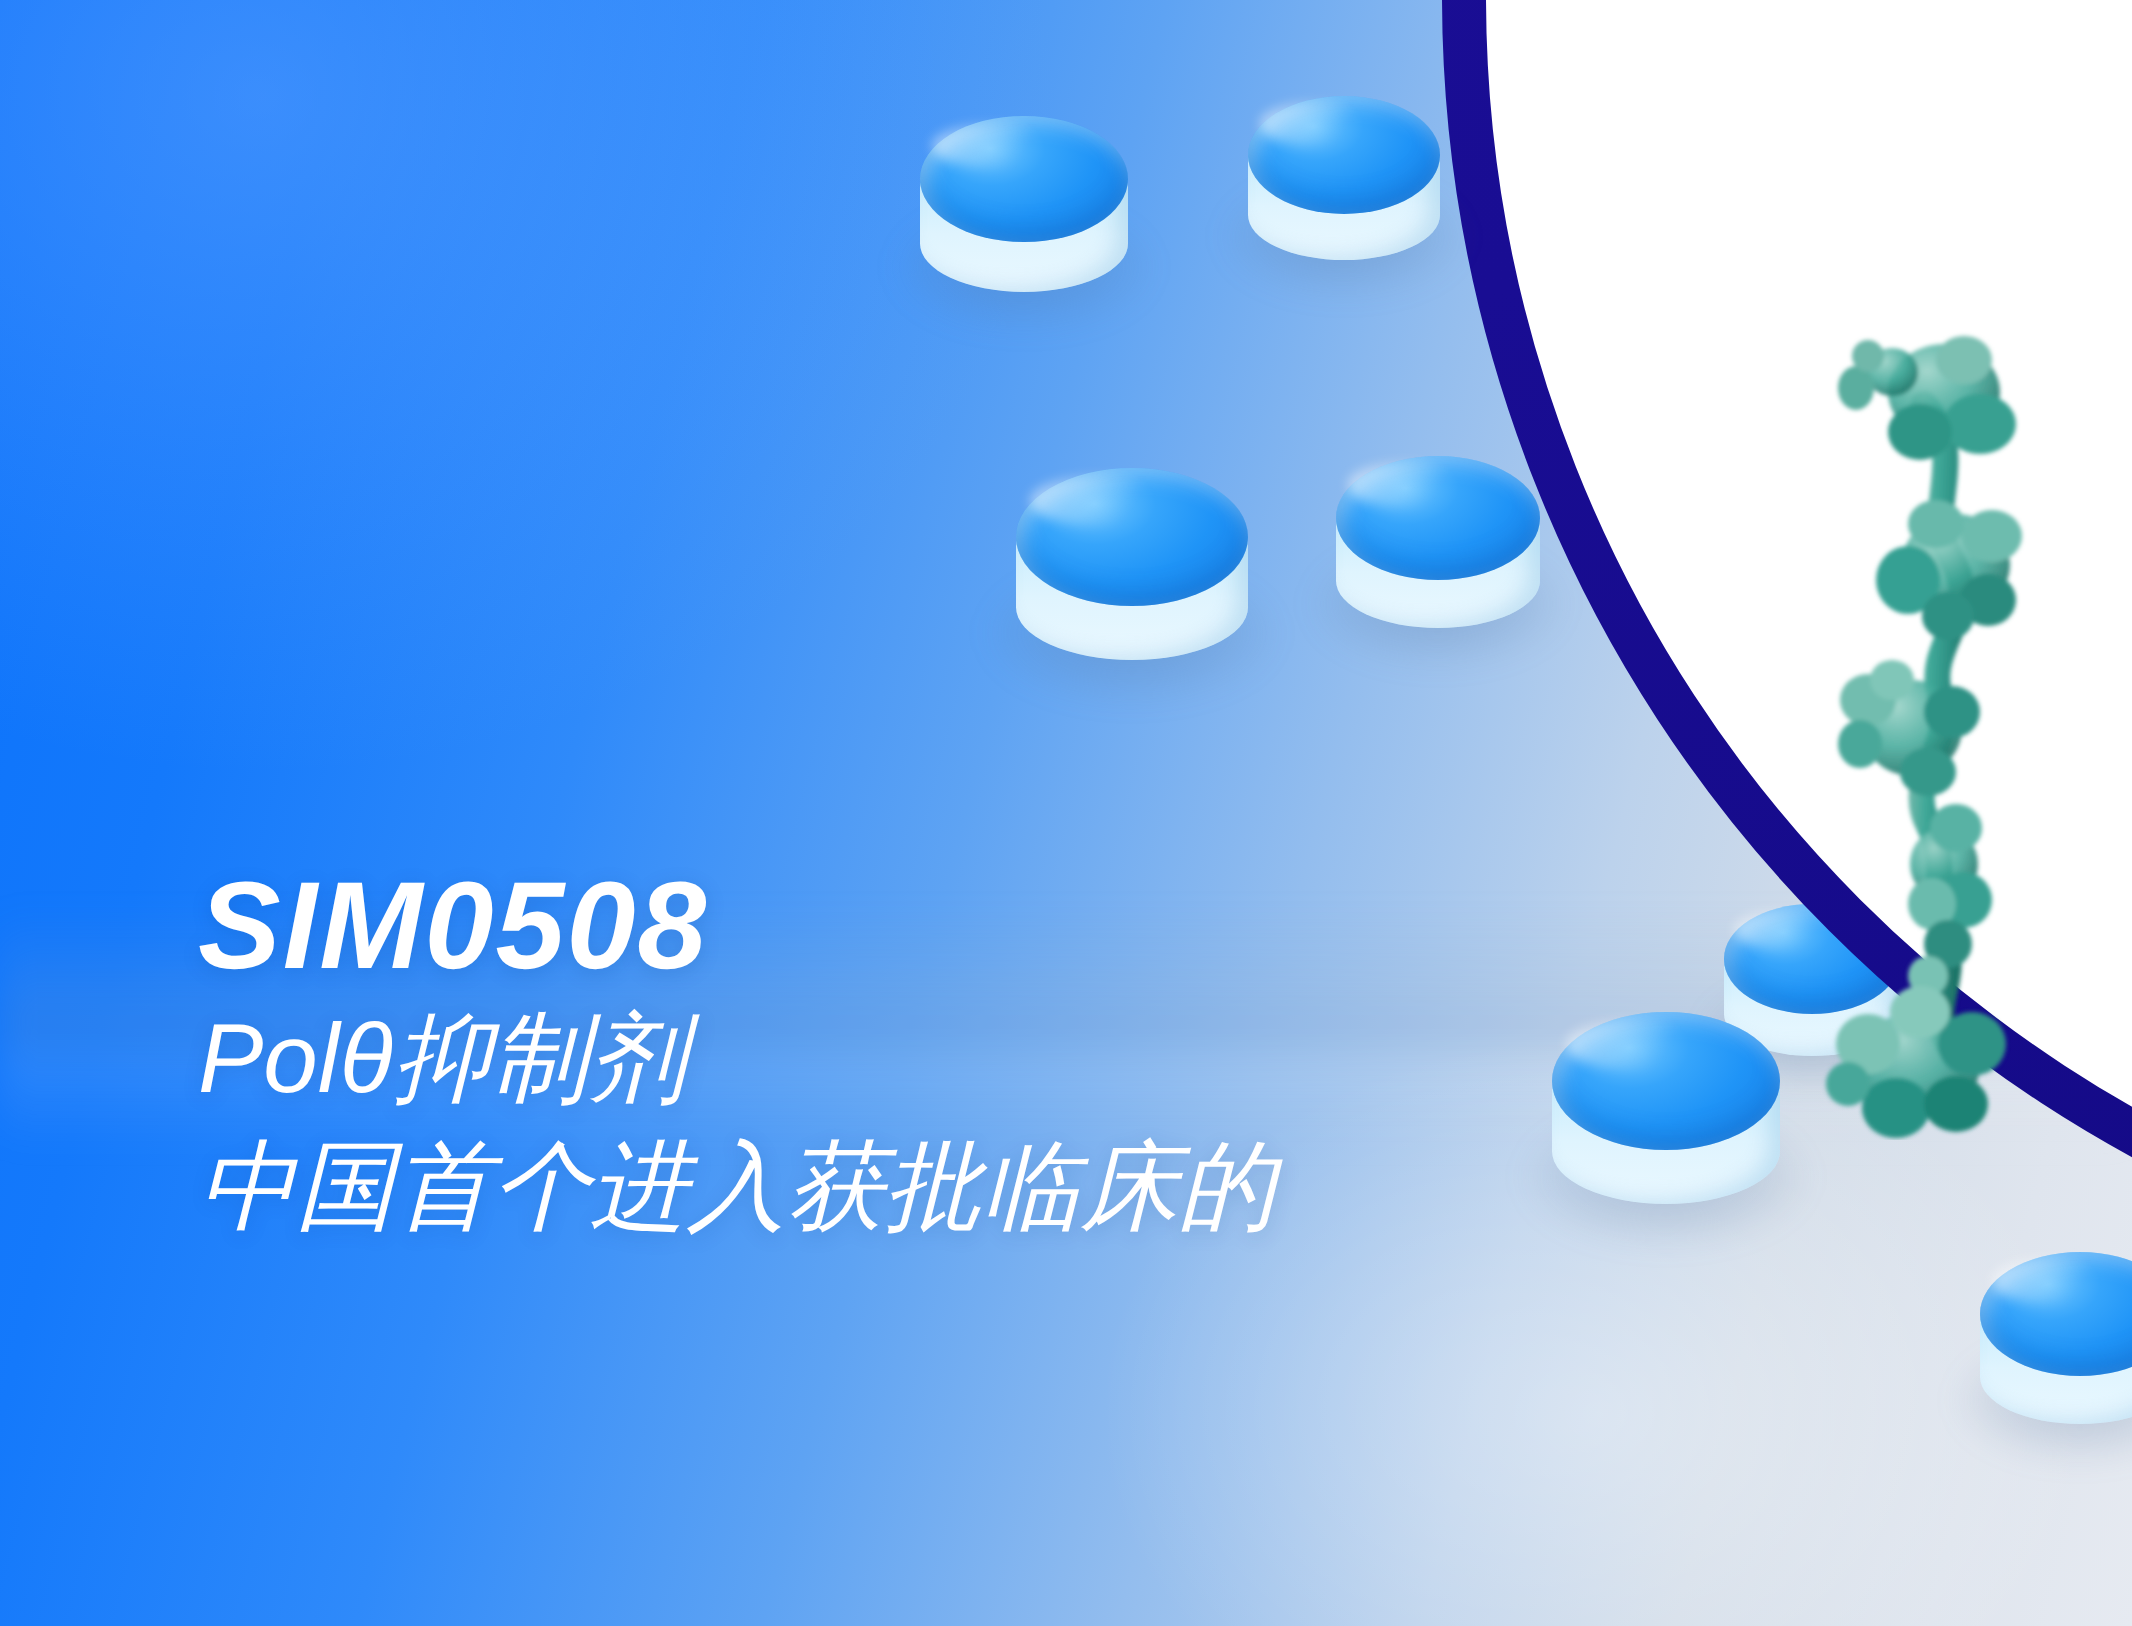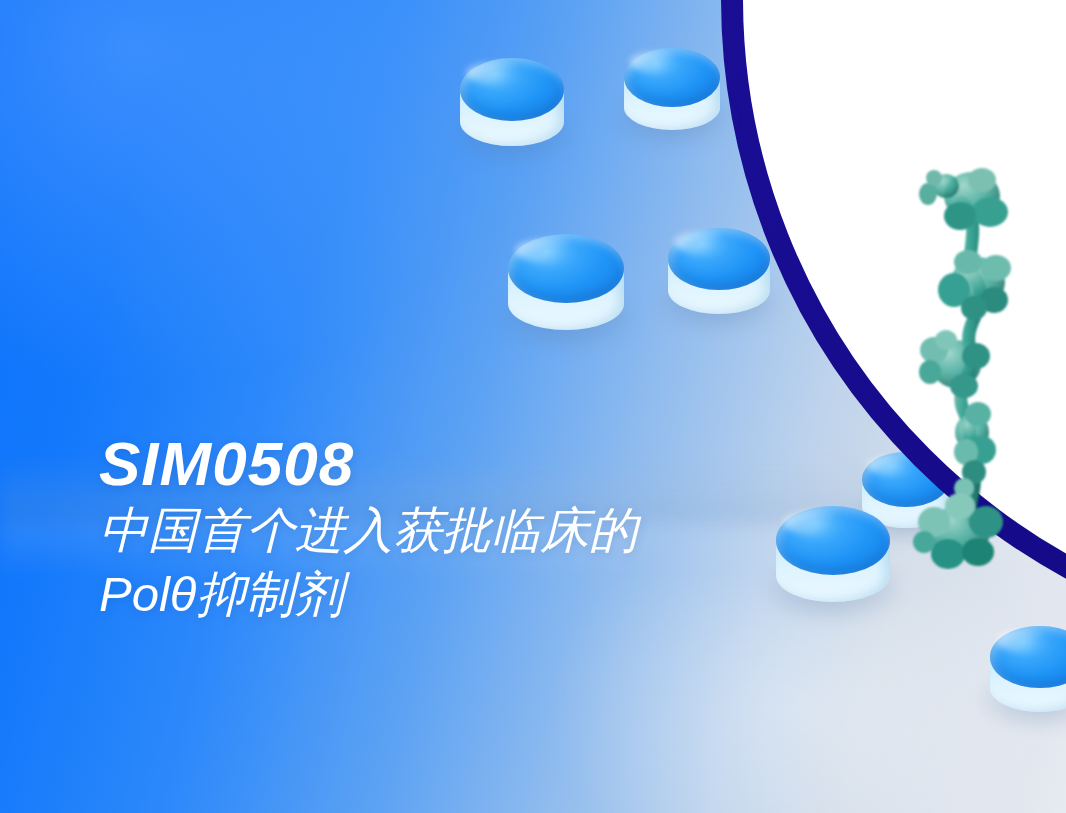--- a/index.html
+++ b/index.html
@@ -329,17 +329,17 @@
           <ellipse cx="88" cy="402" rx="16" ry="14" fill="#1f8375"></ellipse>
           <ellipse cx="70" cy="356" rx="15" ry="13" fill="#86c9bb"></ellipse>
           <ellipse cx="34" cy="392" rx="11" ry="11" fill="#46a79a"></ellipse>
         </g>
       </g>
     </svg>
   </div>
 
   <div class="headline">
     <div class="title-main">SIM0508</div>
+    <div class="title-sub">Polθ抑制剂</div>
     <div class="title-sub">中国首个进入获批临床的</div>
-    <div class="title-sub">Polθ抑制剂</div>
   </div>
 
 </div>
 
 </body></html>

